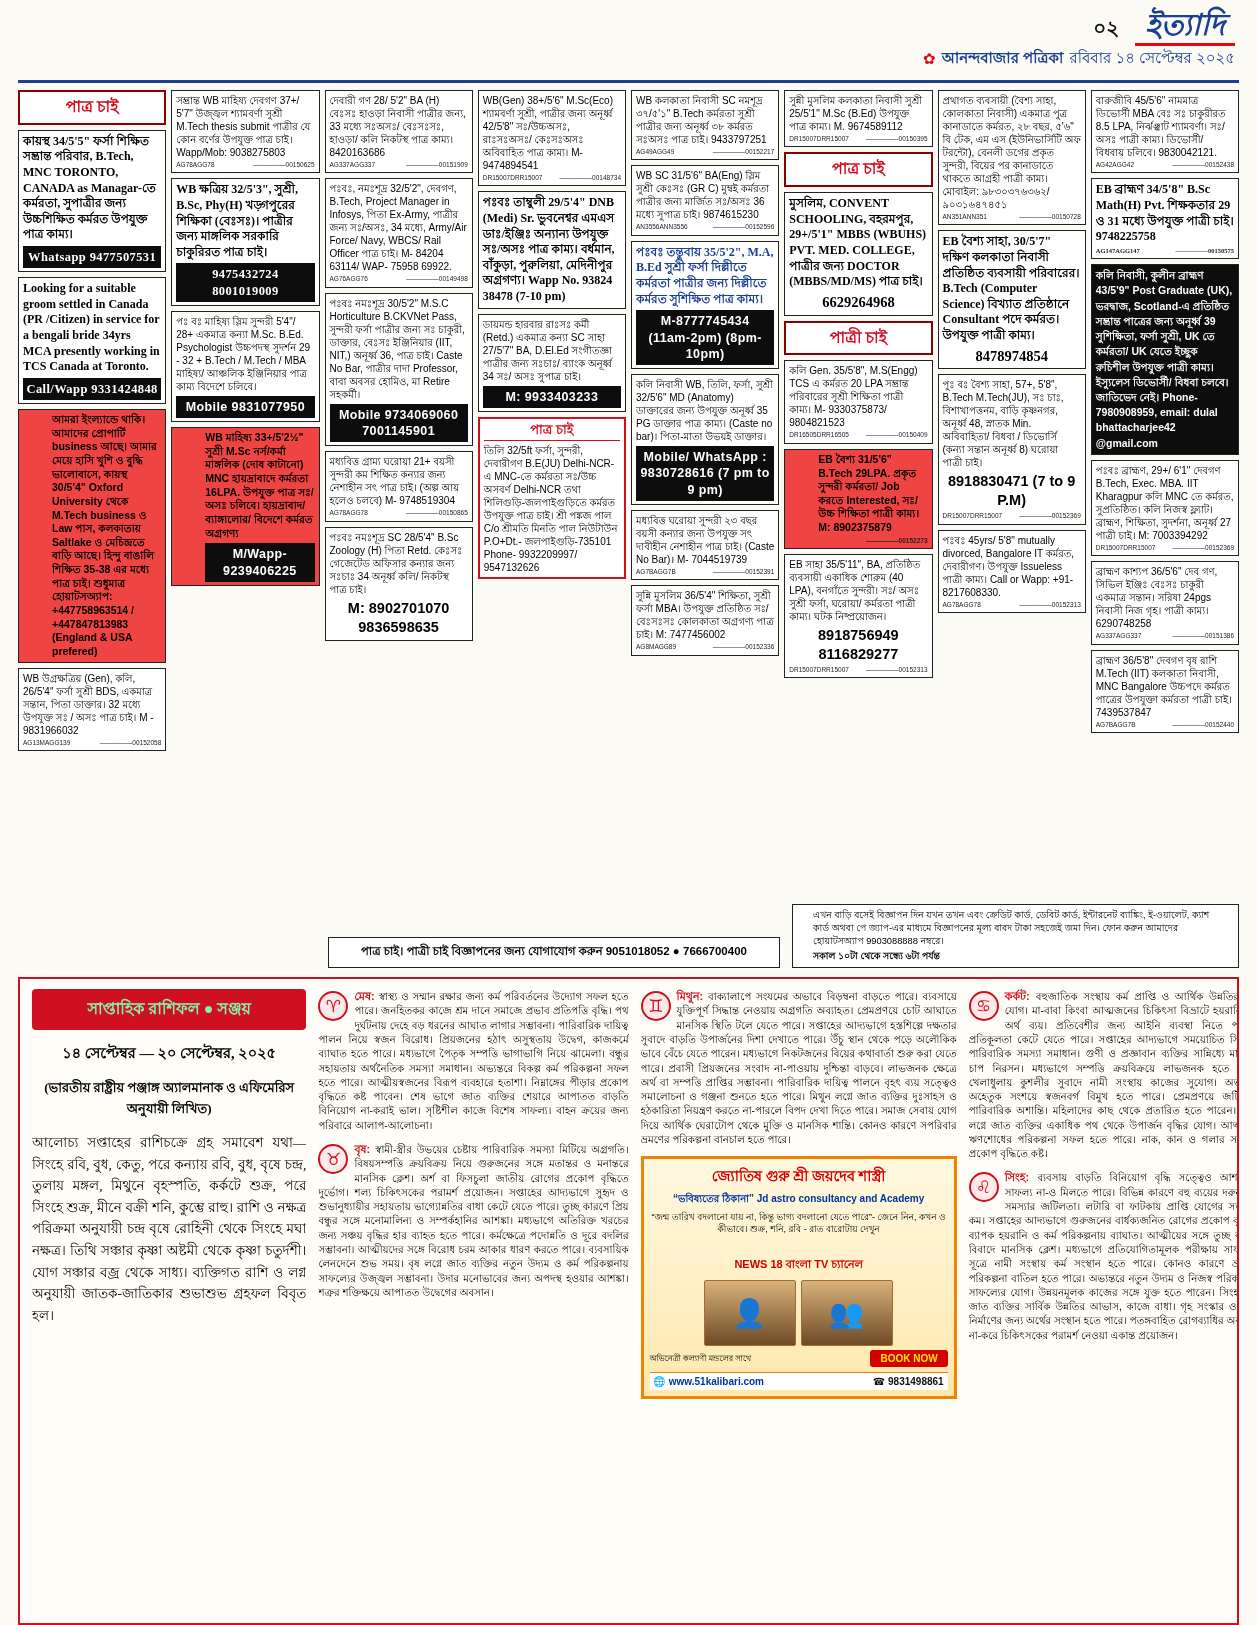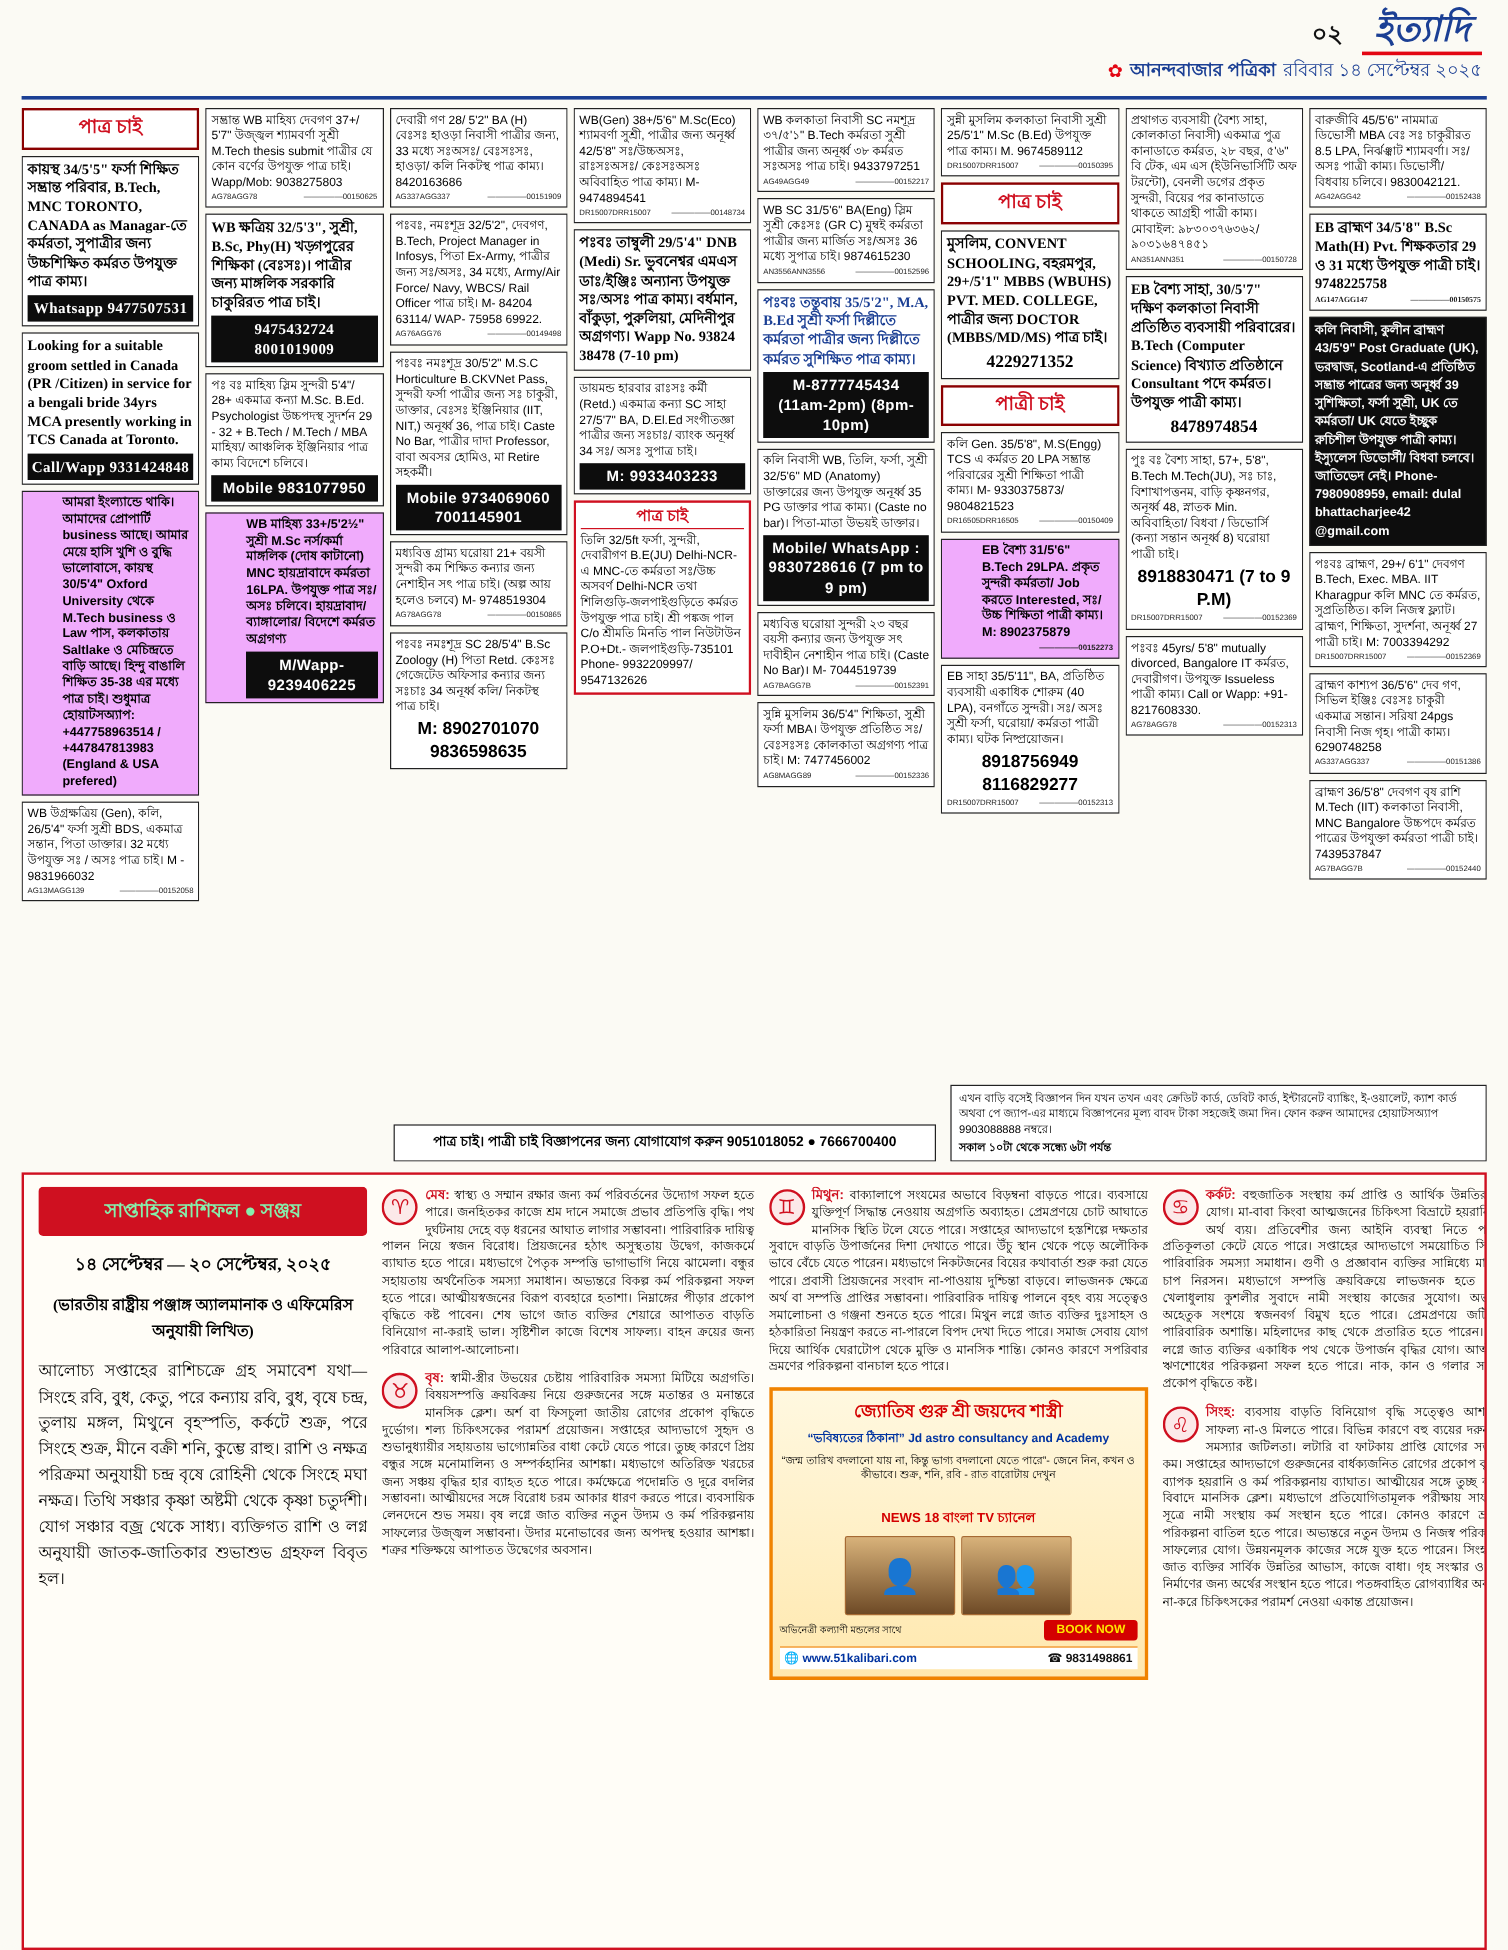--- a/index.html
+++ b/index.html
@@ -14,33 +14,33 @@
   .masthead { font-size:15px; color:#1b3f94; display:flex; align-items:center; gap:6px; padding-bottom:3px; }
   .abp-logo { color:#e30613; font-size:15px; }
   .masthead .brand { font-weight:bold; }
 
   
   .classifieds { position:relative; margin-top:7px; height:878px; overflow:hidden; }
   .cols { display:flex; gap:5px; height:100%; }
   .col { flex:1 1 0; min-width:0; display:flex; flex-direction:column; gap:5px; overflow:hidden; }
   .ad { border:1px solid #222; padding:3px 4px; font-size:10px; line-height:1.3; background:#fff; text-align:left; word-break:break-word; }
   .ad.bold { font-weight:bold; font-size:12px; font-family:"Liberation Serif",serif; border-width:1.5px; }
-  .ad.yellow { background:#f0abfc; font-size:10.5px; font-weight:bold;padding-left:33px; }
+  .ad.yellow { background:#ef4444; font-size:10.5px; font-weight:bold;padding-left:33px; }
   .ad.black { background:#0d0d0d; color:#fff; font-weight:bold; font-size:10.5px; line-height:1.45; }
   .ad.blue { border-width:1.5px; }
   .ad.blue .ad-text { color:#1b3f94; font-weight:bold; font-size:12px; font-family:"Liberation Serif",serif; }
   .ad.section-header { border:2px solid #8a0000; color:#cf1020; font-weight:bold; font-size:16px; text-align:center; padding:5px 2px; font-family:"Liberation Serif",serif; }
   .ad.red-frame { border:2px solid #cf1020; }
   .ad-header { color:#cf1020; font-weight:bold; text-align:center; font-size:13px; border-bottom:1px solid #cf1020; margin-bottom:3px; padding-bottom:1px; }
   .phone-box { background:#0d0d0d; color:#fff; font-weight:bold; text-align:center; font-size:12.5px; padding:3px 2px; margin-top:3px; letter-spacing:.4px; }
   .phone-bold { font-weight:bold; text-align:center; font-size:14.5px; margin-top:3px; color:#000; }
   .code-line { display:flex; justify-content:space-between; font-size:6.5px; color:#222; margin-top:2px; }
 
   .strip-mid { position:absolute; left:25.4%; width:37%; bottom:0; border:1.5px solid #222; background:#fff; font-weight:bold; text-align:center; font-size:11.5px; padding:5px 4px; }
-  .strip-right { position:absolute; left:63.4%; right:0; bottom:0; border:1.5px solid #222; background:#fff; font-size:9.3px; line-height:1.4; padding:4px 6px; }
+  .strip-right { position:absolute; left:63.4%; right:0; bottom:0; border:1.5px solid #222; background:#fff; font-size:9.3px; line-height:1.4; padding:4px 20px; }
   .notice-hours { font-weight:bold; margin-top:2px; }
 
   
   .horoscope { border:2.5px solid #cf1020; margin-top:9px; height:648px; padding:10px 12px; display:grid; grid-template-columns:23% 26% 26.5% 24.5%; gap:12px; overflow:hidden; background:#fffdf7; }
   .h-intro { font-family:"Liberation Serif",serif; overflow:hidden; }
   .rashifal-title { background:#cf1020; color:#86efac; font-weight:bold; text-align:center; font-size:16px; padding:7px 4px; border-radius:4px; margin-bottom:12px; }
   .h-dates { font-weight:bold; font-size:14.5px; text-align:center; margin-bottom:12px; }
   .h-note { font-weight:bold; font-size:13px; margin-bottom:12px; text-align:center; }
   .h-intro-text { font-size:13.5px; line-height:1.6; text-align:justify; }
   .h-col { overflow:hidden; }
@@ -220,21 +220,21 @@
             <div class="code-line">
               <span>DR15007DRR15007</span>
               <span>—————00150395</span>
             </div>
           </div>
           <div class="ad section-header">
             <div class="ad-text">পাত্র চাই</div>
           </div>
           <div class="ad bold">
             <div class="ad-text">মুসলিম, CONVENT SCHOOLING, বহরমপুর, 29+/5'1" MBBS (WBUHS) PVT. MED. COLLEGE, পাত্রীর জন্য DOCTOR (MBBS/MD/MS) পাত্র চাই।</div>
-            <div class="phone-bold">4229271352</div>
+            <div class="phone-bold">6629264968</div>
           </div>
           <div class="ad section-header">
             <div class="ad-text">পাত্রী চাই</div>
           </div>
           <div class="ad plain">
             <div class="ad-text">কলি Gen. 35/5'8", M.S(Engg) TCS এ কর্মরত 20 LPA সম্ভ্রান্ত পরিবারের সুশ্রী শিক্ষিতা পাত্রী কাম্য। M- 9330375873/ 9804821523</div>
             <div class="code-line">
               <span>DR16505DRR16505</span>
               <span>—————00150409</span>
             </div>

